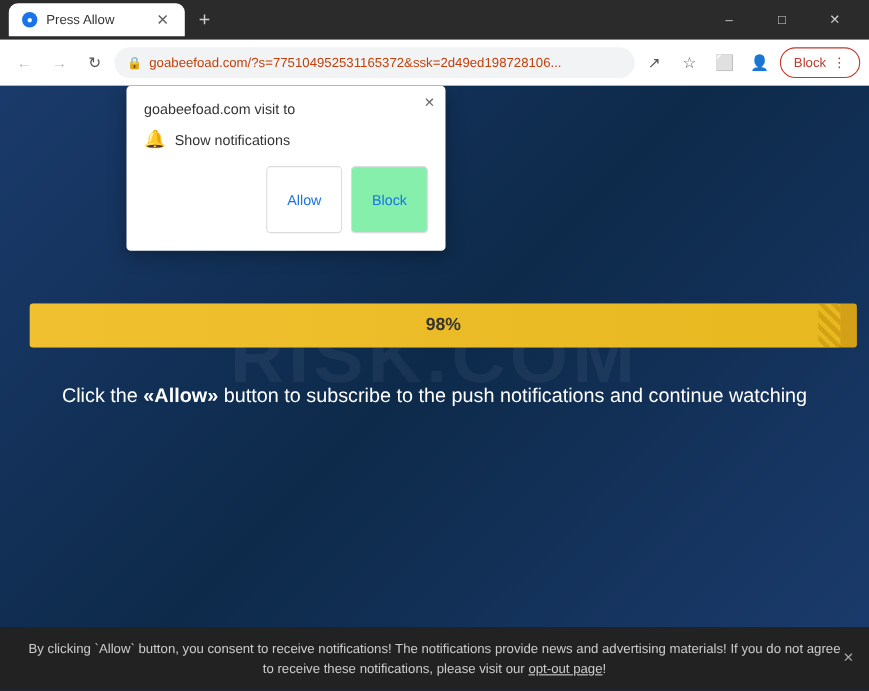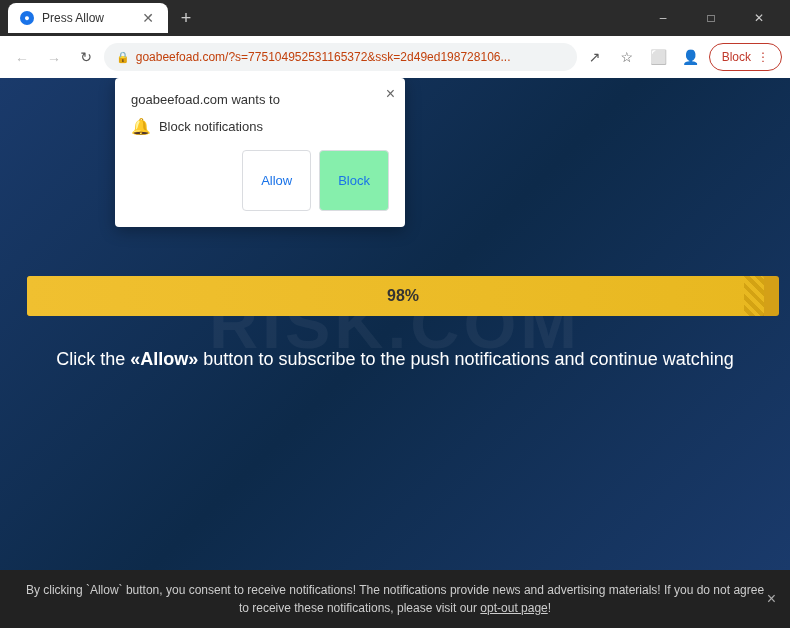--- a/index.html
+++ b/index.html
@@ -377,24 +377,24 @@
     </div>
   </div>
 </div>
 
 <div class="main-content">
 
   <div class="watermark">risk.com</div>
 
   <div class="notif-popup">
     <span class="notif-close">×</span>
-    <div class="notif-title">goabeefoad.com wants to</div>
+    <div class="notif-title">goabeefoad.com visit to</div>
     <div class="notif-permission">
       <span class="bell-icon">🔔</span>
-      <span class="notif-permission-text">Block notifications</span>
+      <span class="notif-permission-text">Show notifications</span>
     </div>
     <div class="notif-buttons">
       <button class="notif-btn allow">Allow</button>
       <button class="notif-btn block">Block</button>
     </div>
   </div>
 
   <div class="progress-container">
     <div class="progress-bar-bg">
       <div class="progress-bar-fill" style="width: 98%;">

